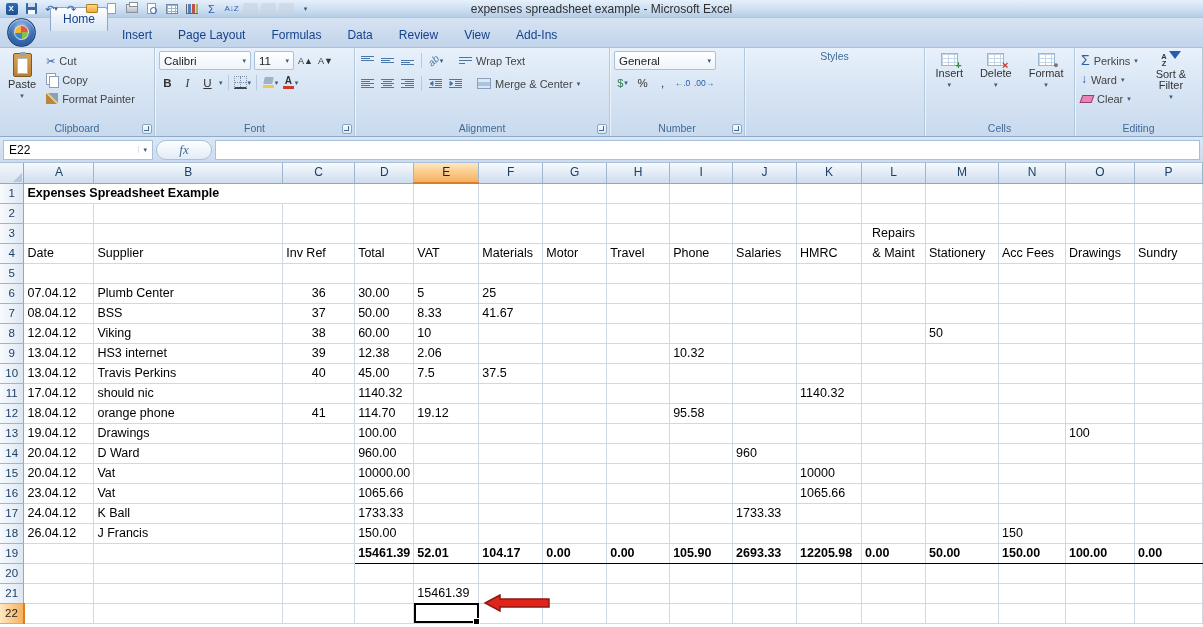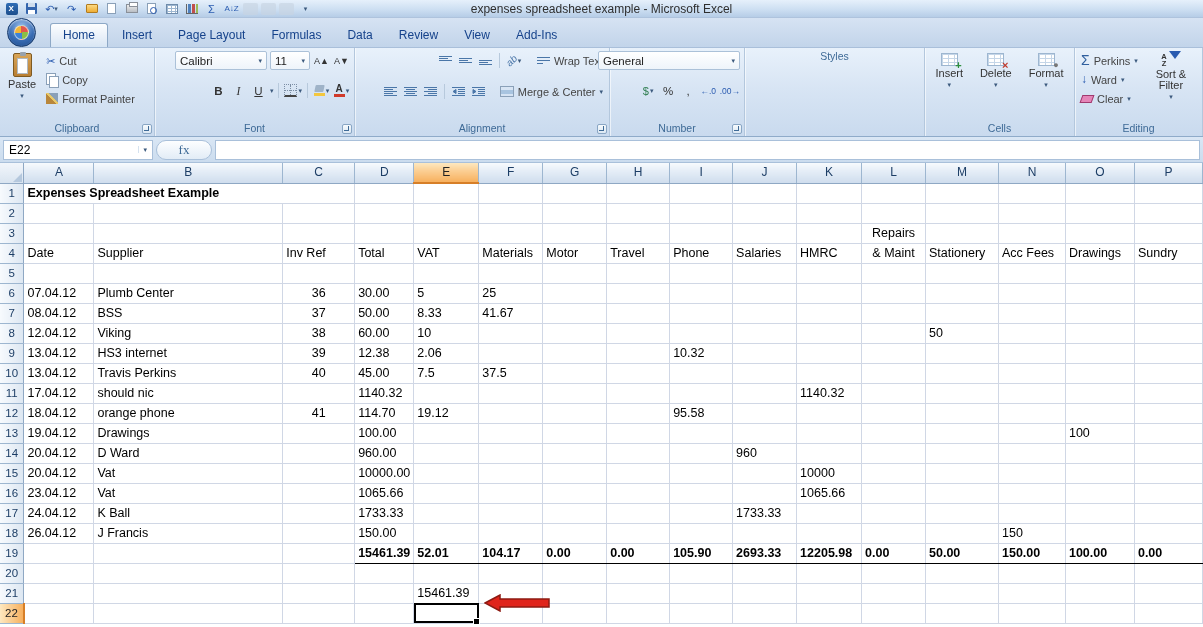--- a/index.html
+++ b/index.html
@@ -24,26 +24,26 @@
 .ic-table{width:12px;height:10px;border:1px solid #6f8cab;background-color:#fff;background-image:linear-gradient(#9db6d0 1px,transparent 1px),linear-gradient(90deg,#9db6d0 1px,transparent 1px);background-size:4px 3px}
 .ic-chart{width:12px;height:10px;border-left:1px solid #666;border-bottom:1px solid #666;background:linear-gradient(90deg,transparent 0 1px,#4f81bd 1px 4px,transparent 4px 5px,#c0504d 5px 8px,transparent 8px 9px,#9bbb59 9px 12px)}
 .qi.disabled{width:15px;height:12px;background:#c8d4e2;border-radius:2px;opacity:.65}
 .title-text{position:absolute;left:0;right:0;text-align:center;color:#2e2e2e;font-size:12px;z-index:1}
 
 .tabrow{height:29px;background:linear-gradient(#d6e3f3,#c2d4ea);position:relative}
 .office-button{position:absolute;left:7px;top:0;width:29px;height:29px;border-radius:50%;background:radial-gradient(circle at 50% 30%,#9cc0ec,#3a6db4 55%,#1d4a8a);border:1px solid #16396b;box-shadow:inset 0 1px 2px rgba(255,255,255,.7);display:flex;align-items:center;justify-content:center;z-index:6}
 .office-logo{width:15px;height:15px;border-radius:50%;background:conic-gradient(#e2574c 0 90deg,#8bbf45 90deg 180deg,#3f83d6 180deg 270deg,#f2b636 270deg 360deg);border:1px solid rgba(255,255,255,.6)}
 .tabs{display:flex;margin-left:50px;height:100%;align-items:flex-end;gap:2px}
 .tab{padding:4px 12px 5px;font-size:12px;color:#15428b;white-space:nowrap}
-.tab.active{background:linear-gradient(#fdfeff,#e9f0f9 55%,#d8e6f4);border:1px solid #8da8c6;border-bottom:none;border-radius:3px 3px 0 0;margin-bottom:0}
+.tab.active{background:linear-gradient(#fdfeff,#e9f0f9 55%,#d8e6f4);border:1px solid #8da8c6;border-bottom:none;border-radius:3px 3px 0 0;margin-bottom:16px}
 
 .ribbon{height:90px;background:linear-gradient(#e8f1fb,#d8e5f4 45%,#c9daee);border-top:1px solid #a9bfda;border-bottom:1px solid #8fabc9;display:flex;overflow:hidden}
 .rgroup{display:flex;flex-direction:column;border-right:1px solid #b3c7dd;box-shadow:1px 0 0 rgba(255,255,255,.6);flex-shrink:0}
 .rg-c{flex:1;display:flex;padding:3px 4px 0;align-items:flex-start;gap:4px}
-.rg-c.col{flex-direction:column;align-items:flex-end;gap:12px}
+.rg-c.col{flex-direction:column;align-items:flex-start;gap:4px}
 .rg-f{height:16px;display:flex;align-items:center;justify-content:center;font-size:10.5px;color:#3e6a96;position:relative}
 .launcher{position:absolute;right:2px;bottom:2px;width:10px;height:10px;border:1px solid #89a6c4;border-radius:2px;background:linear-gradient(#f6fafd,#dce8f3)}
 .launcher::after{content:"";position:absolute;right:2px;bottom:2px;width:4px;height:4px;border-right:1px solid #3e6a96;border-bottom:1px solid #3e6a96}
 .bb{display:flex;flex-direction:column;align-items:center;font-size:11px;color:#333;padding:2px 4px 0;gap:2px;text-align:center;line-height:11px}
 .bb2{max-width:64px;white-space:normal}
 .scol{display:flex;flex-direction:column}
 .sr{display:flex;align-items:center;gap:4px;font-size:11px;color:#444;height:19px;padding:0 2px;white-space:nowrap}
 .frow{display:flex;align-items:center;gap:3px}
 .combo{background:linear-gradient(#fff,#eef4fa);border:1px solid #abc1d8;border-radius:2px;height:19px;display:flex;align-items:center;font-size:11.5px;padding:0 4px;gap:4px;color:#222}
 .combo .dd{margin-left:auto}
@@ -76,21 +76,21 @@
 .sigma-lg{font-size:14px;color:#2f5f9e;line-height:13px}
 .fill-ic{color:#2a5bb0;font-weight:bold;font-size:12px;line-height:11px}
 .clear-ic{width:12px;height:8px;background:#e585b8;border:1px solid #9f3a6e;transform:skewX(-20deg)}
 .sort-ic{display:flex;align-items:center;gap:2px}
 .azl{display:flex;flex-direction:column;font-size:7.5px;font-weight:bold;color:#333;line-height:7px}
 .funnel{width:0;height:0;border:6px solid transparent;border-top:8px solid #2a5bb0;margin-top:-4px}
 
 .fbar{height:26px;background:linear-gradient(#dae7f5,#cbdcee);display:flex;align-items:center;padding:3px;gap:3px;border-bottom:1px solid #a9c0da}
 .namebox{width:150px;height:20px;background:#fff;border:1px solid #a9c0da;display:flex;align-items:center;padding:0 5px;font-size:12px;color:#000}
 .namebox .dd{margin-left:auto;border-left:1px solid #d5e2ef;padding-left:4px}
-.fx{width:56px;height:20px;background:linear-gradient(#fdfeff,#e2ecf6);border:1px solid #a9c0da;border-radius:10px;display:flex;align-items:center;justify-content:center;font-family:"Liberation Serif",serif;font-size:13px;color:#3e6a96}
+.fx{width:56px;height:20px;background:linear-gradient(#fdfeff,#e2ecf6);border:1px solid #a9c0da;border-radius:10px;display:flex;align-items:center;justify-content:center;font-style:italic;font-family:"Liberation Serif",serif;font-size:13px;color:#3e6a96}
 .finput{flex:1;height:20px;background:#fff;border:1px solid #a9c0da}
 
 .grid-wrap{height:464px;position:relative;background:#fff;overflow:hidden}
 table{border-collapse:collapse;table-layout:fixed}
 td{height:20px;padding:0 3px;font-size:12.5px;line-height:19px;white-space:nowrap;overflow:visible;vertical-align:middle}
 .corner{background:linear-gradient(#f2f6fb,#d9e4f0);border-right:1px solid #8fa8c4;border-bottom:1px solid #8fa8c4;position:relative;padding:0}
 .corner::after{content:"";position:absolute;right:1px;bottom:1px;border-left:9px solid transparent;border-bottom:9px solid #b5c8dd}
 .col-hdr{background:linear-gradient(#f7fafd,#e3ecf6 45%,#cfdded);border-right:1px solid #9db6d0;border-bottom:1px solid #8fa8c4;color:#1d3e66;text-align:center;font-size:12px;padding:0}
 .col-hdr.sel{background:linear-gradient(#fde8c0,#fbcf94 40%,#f7b05e);border-bottom:2px solid #d77f28;color:#222}
 .row-hdr{background:linear-gradient(90deg,#f7fafd,#dde7f2);border-right:1px solid #8fa8c4;border-bottom:1px solid #9db6d0;color:#1d3e66;text-align:center;font-size:11.5px;padding:0}
@@ -314,21 +314,21 @@
       </div>
     </div>
     <div class="rg-f">
       <span>Alignment</span>
       <span class="launcher"></span>
     </div>
   </div>
 
   <div class="rgroup" style="width:135px">
     <div class="rg-c col">
-      <div class="combo" style="width:142px">
+      <div class="combo" style="width:102px">
           <span>General</span>
           <span class="dd">▾</span>
         </div>
       <div class="frow">
         <span class="mb">
             <span class="g-blue" style="color:#2e7d4f">$</span>
             <span class="dd">▾</span>
           </span>
         <span class="mb">%</span>
         <span class="mb">,</span>

